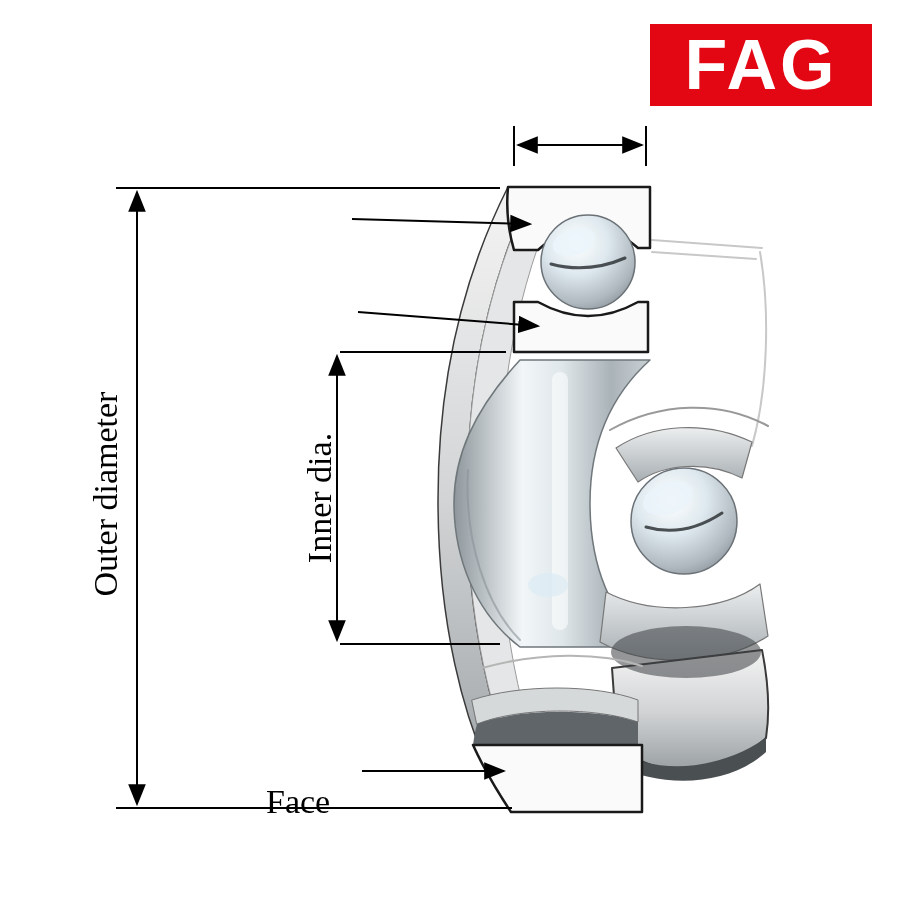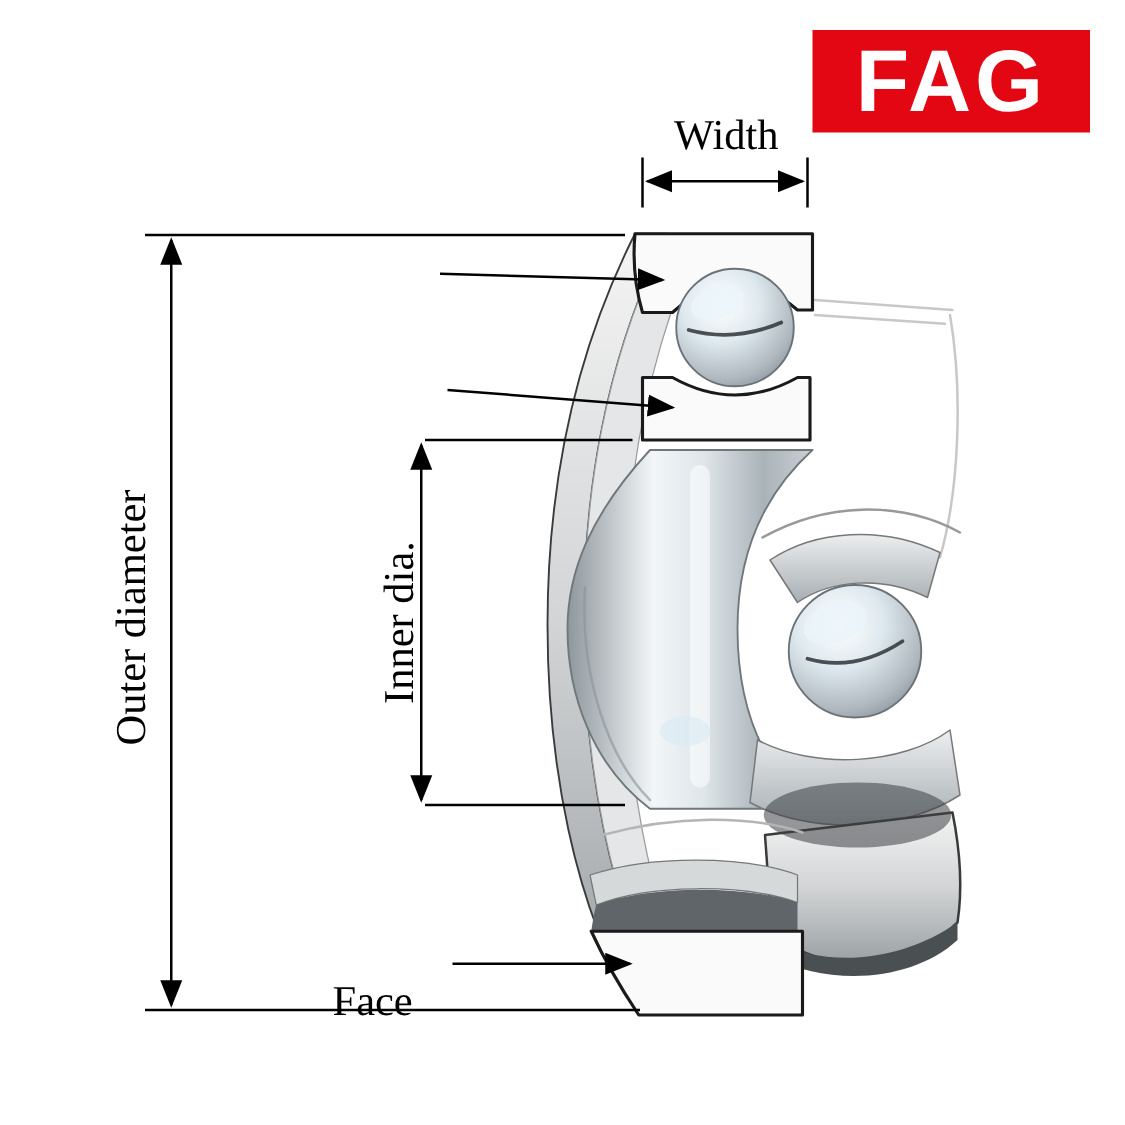--- a/index.html
+++ b/index.html
@@ -163,21 +163,20 @@
         <line x1="340" y1="644" x2="500" y2="644"></line>
         <line x1="337" y1="356" x2="337" y2="640" marker-start="url(#arr)" marker-end="url(#arr)"></line>
       </g>
 
       <line x1="352" y1="219" x2="530" y2="224" marker-end="url(#arr)"></line>
       <line x1="358" y1="312" x2="538" y2="326" marker-end="url(#arr)"></line>
       <line x1="362" y1="771" x2="504" y2="771" marker-end="url(#arr)"></line>
     </g>
   </svg>
 
-  <div id="width-label" class="dim-label">Width</div>
   <div id="outer-diameter-label" class="dim-label rotated">Outer diameter</div>
   <div id="inner-dia-label" class="dim-label rotated">Inner dia.</div>
   <div id="face-label" class="dim-label">Face</div>
 
   <div id="fag-logo">
     <span>FAG</span>
   </div>
 
 </div>
 

